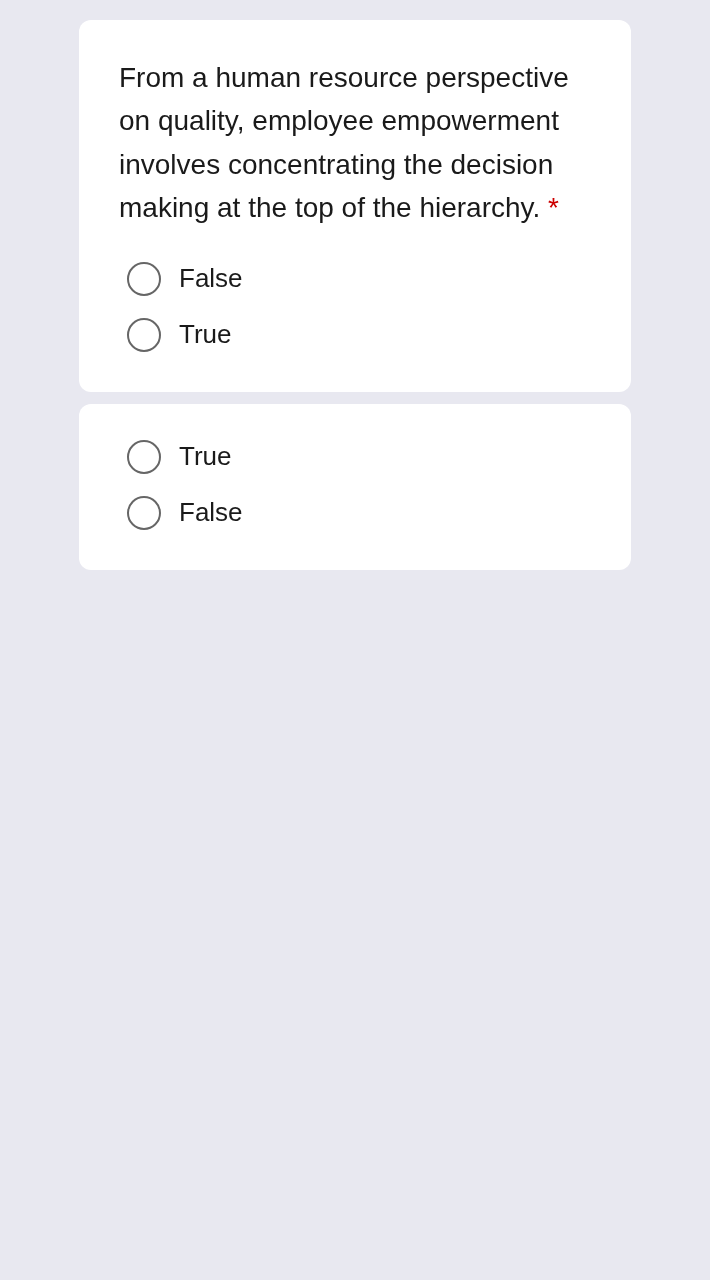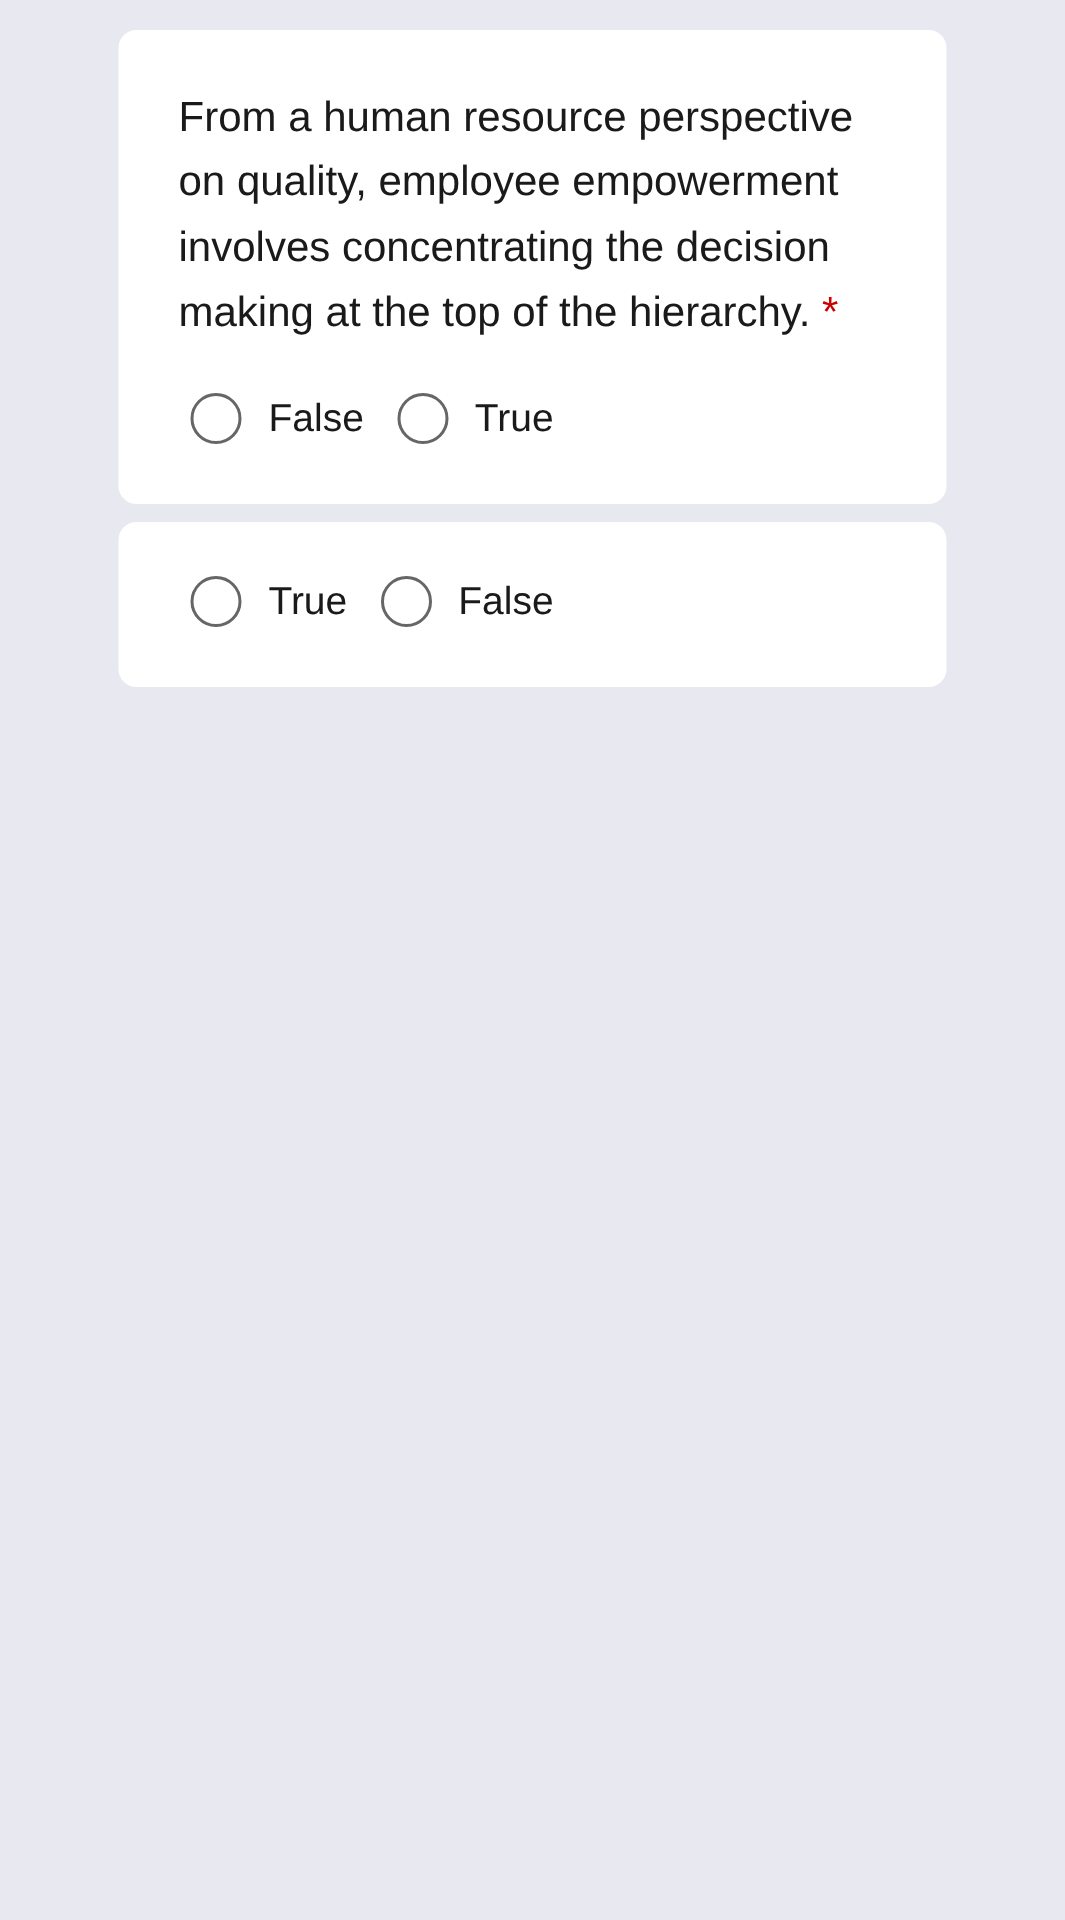--- a/index.html
+++ b/index.html
@@ -35,21 +35,21 @@
       font-weight: 400;
     }
 
     .required-star {
       color: #cc0000;
       font-size: 28px;
     }
 
     .options-list {
       display: flex;
-      flex-direction: row;
+      flex-direction: column;
       gap: 22px;
       padding-left: 8px;
     }
 
     .option-item {
       display: flex;
       align-items: center;
       gap: 18px;
       cursor: pointer;
     }

